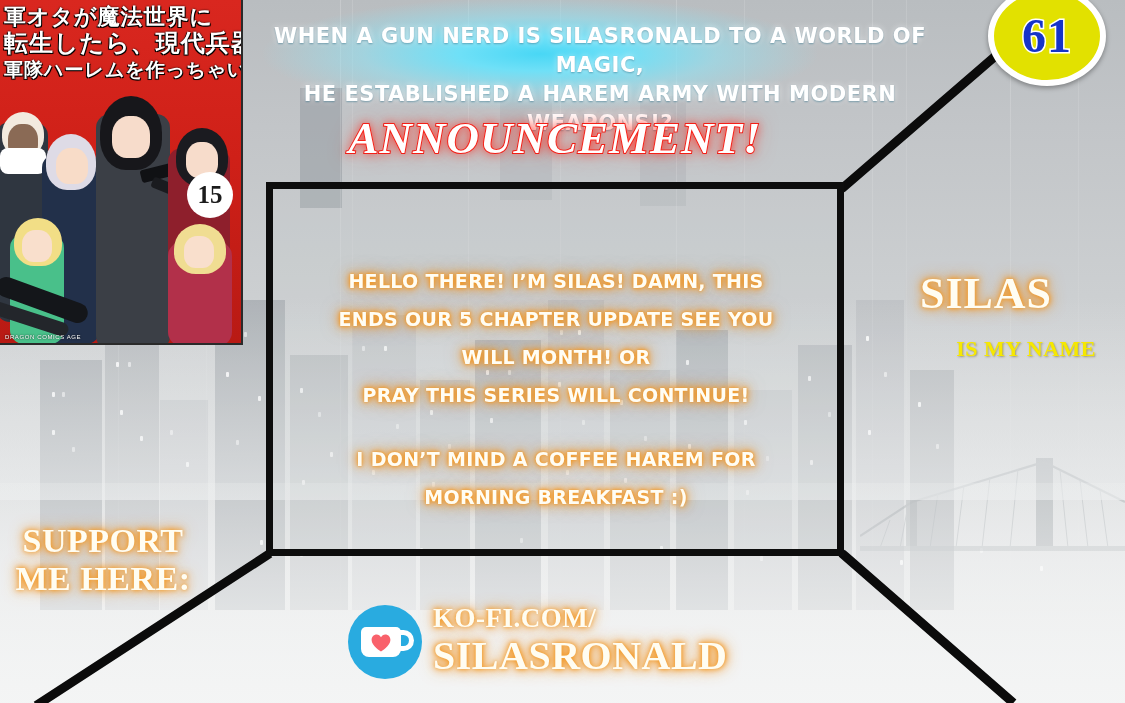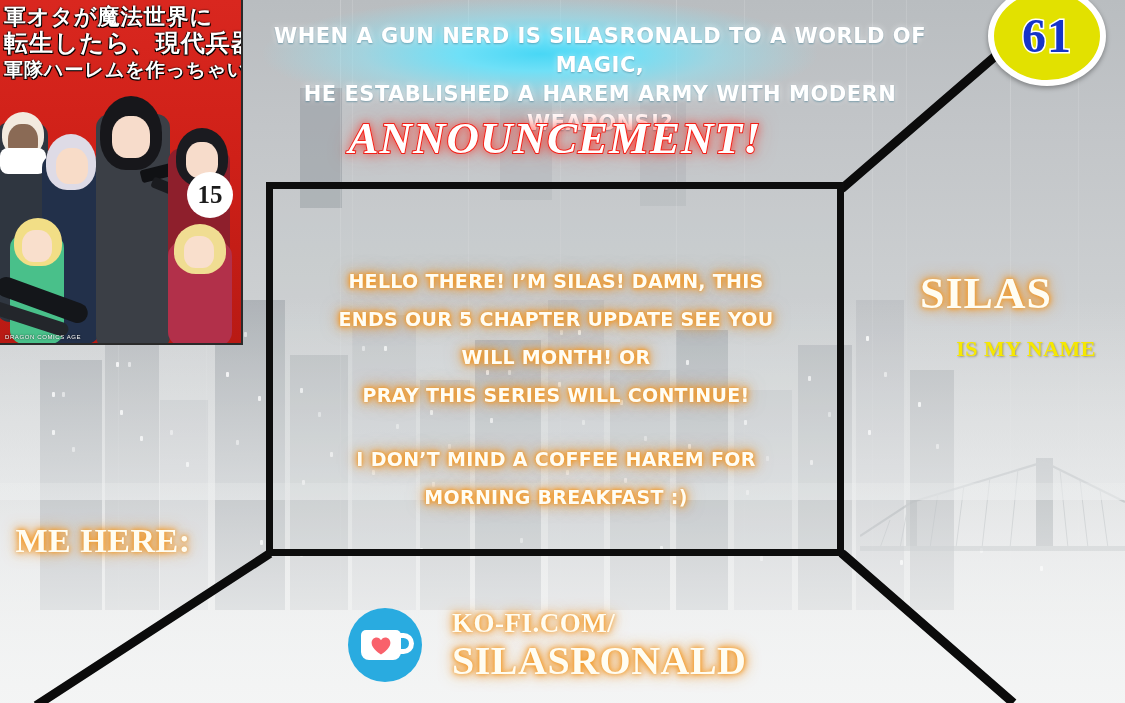--- a/index.html
+++ b/index.html
@@ -156,21 +156,21 @@
   .support{
     position:absolute;left:8px;top:522px;width:190px;text-align:center;
     font-family:"Liberation Serif",serif;font-weight:bold;font-size:34px;
     line-height:38px;color:#fffdf2;letter-spacing:.5px;
     text-shadow:0 0 4px #f59a22,0 0 9px #f2921c,0 0 15px rgba(240,140,25,.8);
   }
 
   
   .kofi{
     position:absolute;left:348px;top:605px;width:430px;height:80px;
-    display:flex;align-items:center;gap:30px;
+    display:flex;align-items:flex-start;gap:11px;
   }
   .kofi-logo{
     width:74px;height:74px;border-radius:50%;background:#29abe0;
     flex:0 0 74px;position:relative;
   }
   .kofi-cup{
     position:absolute;left:13px;top:22px;width:40px;height:30px;
     background:#ffffff;border-radius:5px 5px 8px 8px;
   }
   .kofi-heart{
@@ -403,20 +403,21 @@
     <div class="msg-para2">
       <div class="msg-line">I DON’T MIND A COFFEE HAREM FOR</div>
       <div class="msg-line">MORNING BREAKFAST :)</div>
     </div>
   </div>
 
   <div class="silas-name">SILAS</div>
   <div class="is-my-name">IS MY NAME</div>
 
   <div class="support">
+    <div>SUPPORT</div>
     <div>ME HERE:</div>
   </div>
 
   <div class="kofi">
     <div class="kofi-logo">
       <div class="kofi-cup">
         <svg class="kofi-heart" viewBox="0 0 20 18">
           <path d="M10 17.5 C10 17.5 0.6 11.6 0.6 5.9 C0.6 2.6 3 0.5 5.6 0.5 C7.6 0.5 9.2 1.7 10 3.2 C10.8 1.7 12.4 0.5 14.4 0.5 C17 0.5 19.4 2.6 19.4 5.9 C19.4 11.6 10 17.5 10 17.5 Z" fill="#F9616B"></path>
         </svg>
       </div>

